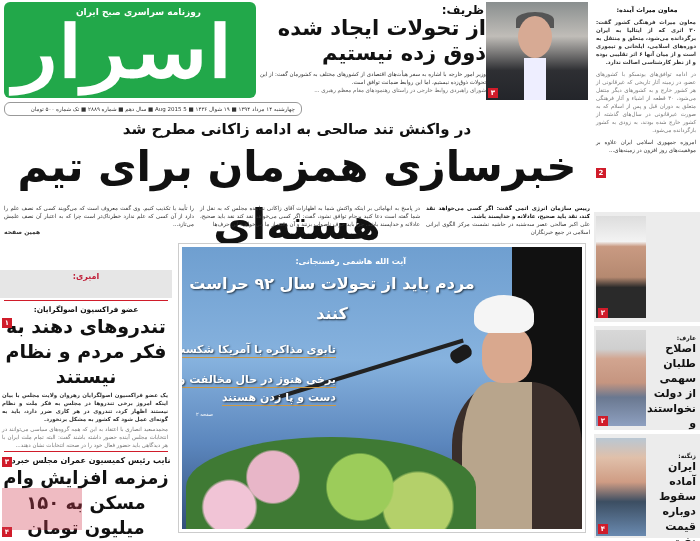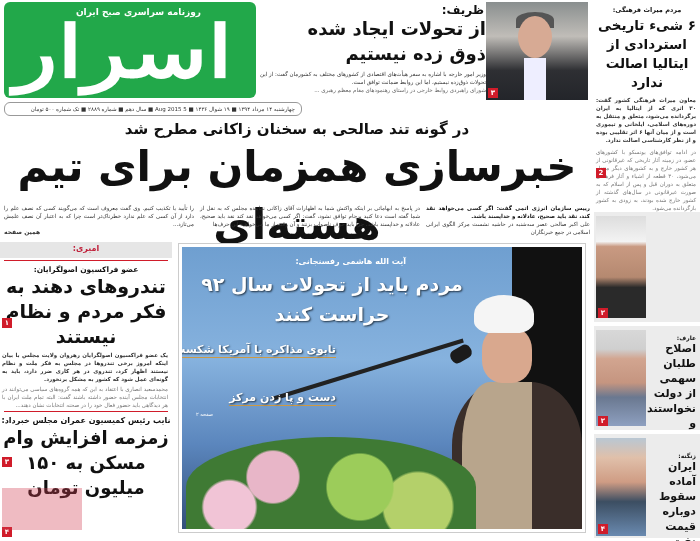--- a/index.html
+++ b/index.html
@@ -9,21 +9,21 @@
 
   
   .masthead { left: 4px; top: 2px; width: 252px; height: 96px; background: #22a84a; border-radius: 6px; overflow: hidden; }
   .masthead .slogan { position: absolute; right: 55px; top: 5px; font-size: 9px; color: #fff; font-weight: bold; }
   .masthead .logo { position: absolute; left: 10px; top: 6px; font-family: "DejaVu Serif", serif; font-size: 72px; color: #fff; font-weight: bold; letter-spacing: -4px; line-height: 88px; transform: scaleX(1.25); transform-origin: left center; }
   .infobar { left: 4px; top: 102px; width: 298px; height: 14px; border: 1px solid #999; border-radius: 6px; font-size: 5.5px; color: #333; line-height: 12px; padding: 0 6px; white-space: nowrap; overflow: hidden; }
 
   
   .zarif { left: 258px; top: 0; width: 250px; height: 108px; }
   .zarif .kicker { position: absolute; right: 24px; top: 3px; font-size: 12px; font-weight: bold; }
-  .zarif .headline { position: absolute; right: 22px; top: 16px; width: 220px; font-size: 18px; font-weight: bold; line-height: 25px; text-align: right; }
+  .zarif .headline { position: absolute; right: 22px; top: 16px; width: 220px; font-size: 21px; font-weight: bold; line-height: 25px; text-align: right; }
   .zarif .body { position: absolute; right: 22px; top: 70px; width: 226px; font-size: 5.5px; line-height: 8px; color: #333; text-align: justify; }
   .zarif-photo { left: 486px; top: 2px; width: 102px; height: 98px; background: linear-gradient(180deg, #8a8f8f 0%, #c0bdb8 35%, #2e2f33 70%, #23252a 100%); }
   .zarif-photo .face { position: absolute; left: 32px; top: 14px; width: 34px; height: 42px; border-radius: 50%; background: #d7aa94; }
   .zarif-photo .hair { position: absolute; left: 30px; top: 10px; width: 38px; height: 16px; border-radius: 50% 50% 0 0; background: #555; }
   .zarif-photo .shirt { position: absolute; left: 38px; top: 56px; width: 22px; height: 42px; background: #eef; }
   .badge { position: absolute; width: 10px; height: 10px; background: #d01c2a; color: #fff; font-size: 7px; line-height: 10px; text-align: center; font-weight: bold; }
 
   
   .rcol { left: 594px; top: 0; width: 106px; height: 541px; }
   .rcol .kicker { font-size: 6.5px; font-weight: bold; text-align: center; margin-top: 6px; }
@@ -40,31 +40,31 @@
 
   
   .kicker-main { left: 0; top: 120px; width: 594px; text-align: center; font-size: 15px; font-weight: bold; }
   .main-head { left: 0; top: 138px; width: 594px; text-align: center; font-size: 42px; font-weight: bold; letter-spacing: -1px; line-height: 58px; }
   .lead { top: 204px; font-size: 5.5px; line-height: 8px; color: #333; text-align: justify; }
   .lead b { color: #111; }
   .byline { font-size: 6px; font-weight: bold; }
 
   
   .lcol { left: 0; top: 242px; width: 172px; height: 299px; }
-  .lcol .kbar { background: #e6e6e6; text-align: center; font-size: 8px; font-weight: bold; color: #c0203a; height: 16px; line-height: 14px; }
+  .lcol .kbar { background: #e6e6e6; text-align: center; font-size: 8px; font-weight: bold; color: #c0203a; height: 28px; line-height: 14px; margin-top: 28px; }
   .lcol .h1 { font-size: 19px; font-weight: bold; text-align: center; line-height: 25px; }
   .lcol .rule { border-top: 1px solid #d01c2a; margin: 2px 4px; }
   .lcol .k2 { font-size: 7.5px; font-weight: bold; text-align: center; margin-top: 4px; }
   .lcol .body { font-size: 5.5px; line-height: 8px; color: #333; text-align: justify; padding: 2px 4px 0 2px; }
 
   
   .feature { left: 178px; top: 243px; width: 408px; height: 290px; border: 1px solid #ccc; padding: 2px; }
   .feature .bg { position: absolute; left: 3px; top: 3px; right: 3px; bottom: 3px; background: linear-gradient(180deg, #6f9fd0 0%, #86b2de 40%, #5b86bd 70%, #324f7a 100%); overflow: hidden; }
   .feature .kicker { position: absolute; right: 176px; top: 10px; font-size: 8px; color: #fff; font-weight: bold; }
-  .feature .headline { position: absolute; right: 100px; top: 22px; width: 300px; text-align: center; font-size: 19px; color: #fff; font-weight: bold; line-height: 30px; text-shadow: 1px 1px 2px #234; }
+  .feature .headline { position: absolute; right: 100px; top: 22px; width: 300px; text-align: center; font-size: 16px; color: #fff; font-weight: bold; line-height: 30px; text-shadow: 1px 1px 2px #234; }
   .feature .sub { position: absolute; right: 246px; font-size: 11px; color: #fff; font-weight: bold; border-bottom: 1px solid #c94; padding-bottom: 1px; text-shadow: 1px 1px 2px #234; white-space: nowrap; }
   .feature .pageref { position: absolute; left: 14px; top: 232px; font-size: 5px; color: #fff; }
   .feature .person-bg { position: absolute; right: 0; top: 0; width: 70px; height: 100%; background: #111; }
   .feature .turban { position: absolute; left: 292px; top: 48px; width: 60px; height: 38px; border-radius: 50% 50% 30% 30%; background: #f5f5f5; }
   .feature .face { position: absolute; left: 300px; top: 80px; width: 50px; height: 56px; border-radius: 40%; background: #d9a88e; }
   .feature .robe { position: absolute; left: 270px; top: 135px; width: 130px; height: 160px; border-radius: 40% 40% 0 0; background: #3a2e2a; }
   .feature .robe2 { position: absolute; left: 280px; top: 135px; width: 70px; height: 160px; border-radius: 40% 0 0 0; background: #b8a58c; }
   .feature .mic { position: absolute; left: 90px; top: 150px; width: 200px; height: 4px; background: #222; transform: rotate(-17deg); transform-origin: left center; }
   .feature .mic-head { position: absolute; left: 268px; top: 100px; width: 22px; height: 14px; border-radius: 6px; background: #1b1b1b; transform: rotate(-30deg); }
   .feature .flowers { position: absolute; left: 4px; top: 190px; width: 290px; height: 100px; border-radius: 50% 50% 0 0; background: radial-gradient(circle at 30% 40%, #e8b6c8 0 12%, transparent 13%), radial-gradient(circle at 60% 50%, #9ccc5a 0 18%, transparent 19%), radial-gradient(circle at 80% 70%, #b4d06a 0 14%, transparent 15%), radial-gradient(circle at 15% 70%, #f1c4d6 0 10%, transparent 11%), #3f7a34; }
@@ -89,22 +89,21 @@
   </div>
 </div>
 <div class="abs zarif-photo">
   <div class="hair"></div>
   <div class="face"></div>
   <div class="shirt"></div>
   <div class="badge" style="left:2px;bottom:2px">۳</div>
 </div>
 
 <div class="abs rcol">
-  <div class="kicker">مردم میراث فرهنگی:</div>
-  <div class="headline">۶ شیء تاریخی استردادی از ایتالیا اصالت ندارد</div>
+  <div class="kicker">معاون میراث آینده:</div>
   <div class="body" style="font-weight:bold">معاون میراث فرهنگی کشور گفت: ۳۰ اثری که از ایتالیا به ایران برگردانده می‌شود، متعلق و منتقل به دوره‌های اسلامی، ایلخانی و تیموری است و از میان آنها ۶ اثر تقلیبی بوده و از نظر کارشناسی اصالت ندارد.</div>
   <div class="body body2">در ادامه توافق‌های یونسکو با کشورهای عضو، در زمینه آثار تاریخی که غیرقانونی از هر کشور خارج و به کشورهای دیگر منتقل می‌شود، ۳۰ قطعه از اشیاء و آثار فرهنگی متعلق به دوران قبل و پس از اسلام که به صورت غیرقانونی در سال‌های گذشته از کشور خارج شده بودند، به زودی به کشور بازگردانده می‌شود.</div>
   <div class="body">امروزه جمهوری اسلامی ایران علاوه بر موفقیت‌های روز افزون در زمینه‌های...</div>
   <div class="badge" style="left:2px;top:168px">2</div>
 
   <div class="side-card" style="top:212px;height:110px">
     <div class="photo" style="height:102px;background:linear-gradient(180deg,#ddd 0,#f3f3f3 25%,#c99a82 30%,#b58970 60%,#2a2a2a 70%)"></div>
     <div class="badge">۲</div>
   </div>
 
@@ -120,21 +119,21 @@
   <div class="side-card" style="top:434px;height:104px">
     <div class="photo" style="height:98px;background:linear-gradient(180deg,#b9c7d3 0,#e0c0aa 20%,#cf9c84 45%,#3c4e62 65%,#6a8ab0 100%)"></div>
     <div class="txt" style="top:18px">
       <div class="k">زنگنه:</div>
       <div class="h">ایران آماده سقوط دوباره قیمت نفت می‌شود</div>
     </div>
     <div class="badge">۴</div>
   </div>
 </div>
 
-<div class="abs kicker-main">در گونه تند صالحی به سخنان زاکانی مطرح شد</div>
+<div class="abs kicker-main">در واکنش تند صالحی به ادامه زاکانی مطرح شد</div>
 <div class="abs main-head">خبرسازی همزمان برای تیم هسته‌ای</div>
 
 <div class="abs lead" style="left:426px;width:164px">
   <b>رییس سازمان انرژی اتمی گفت: اگر کسی می‌خواهد نقد کند، نقد باید صحیح، عادلانه و خداپسند باشد.</b>
   <div>علی اکبر صالحی عصر سه‌شنبه در حاشیه نشست مرکز الگوی ایرانی اسلامی در جمع خبرنگاران</div>
 </div>
 <div class="abs lead" style="left:200px;width:220px">در پاسخ به ابهاماتی بر اینکه واکنش شما به اظهارات آقای زاکانی نماینده مجلس که به نقل از شما گفته است دعا کنید برجام توافق نشود، گفت: اگر کسی می‌خواهد نقد کند نقد باید صحیح، عادلانه و خداپسند باشد، چرا باید حرف ناصواب بزنند و آن وقت از ما می‌خواهند این حرف‌ها</div>
 <div class="abs lead" style="left:4px;width:190px">
   <div>را تأیید یا تکذیب کنیم. وی گفت معروف است که می‌گویند کسی که نصف علم را دارد از آن کسی که علم ندارد خطرناک‌تر است چرا که به اعتبار آن نصف علمش می‌تازد...</div>
   <div class="byline" style="text-align:left">همین صفحه</div>
@@ -162,16 +161,17 @@
     <div class="mic"></div>
     <div class="mic-head"></div>
     <div class="robe"></div>
     <div class="robe2"></div>
     <div class="face"></div>
     <div class="turban"></div>
     <div class="flowers"></div>
     <div class="kicker">آیت الله هاشمی رفسنجانی:</div>
     <div class="headline">مردم باید از تحولات سال ۹۲ حراست کنند</div>
     <div class="sub" style="top:96px">تابوی مذاکره با آمریکا شکست</div>
-    <div class="sub" style="top:144px">دست و پا زدن مرکز</div>
+    <div class="sub" style="top:126px">برخی هنوز در حال مخالفت و</div>
+    <div class="sub" style="top:144px">دست و پا زدن هستند</div>
     <div class="pageref" style="top:164px">صفحه ۲</div>
   </div>
 </div>
 
 </body></html>

